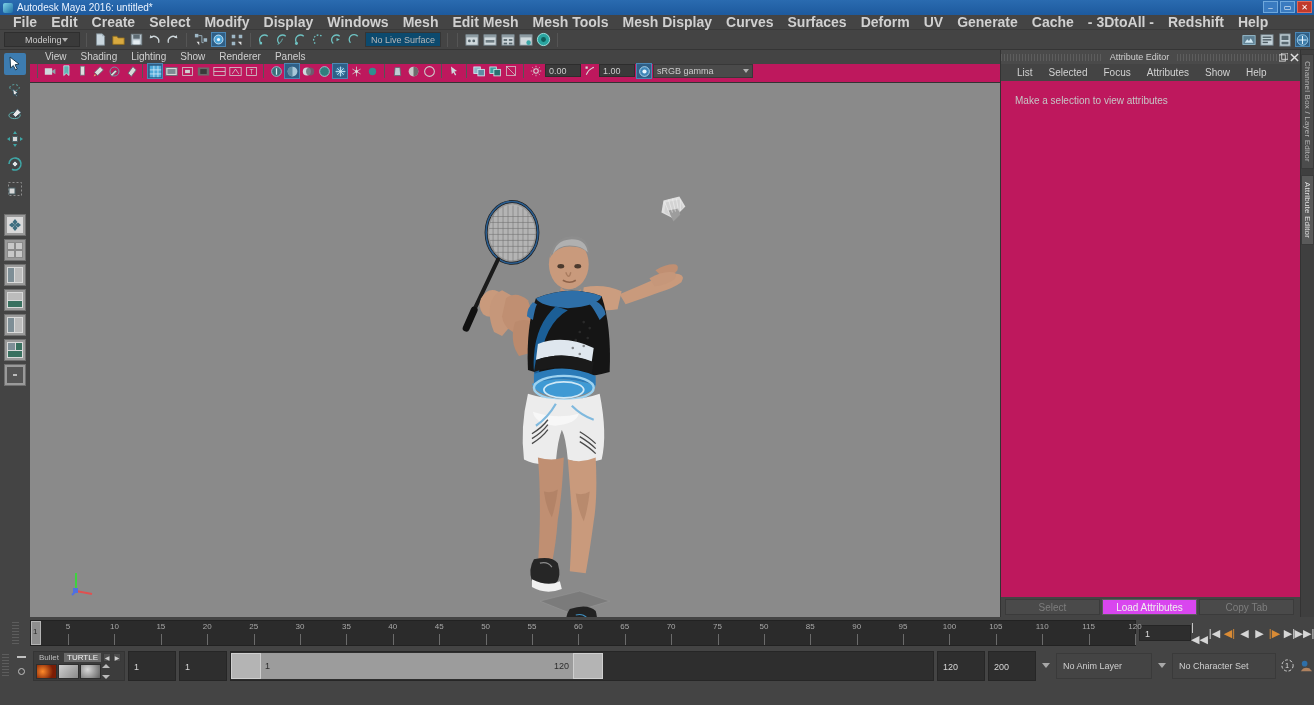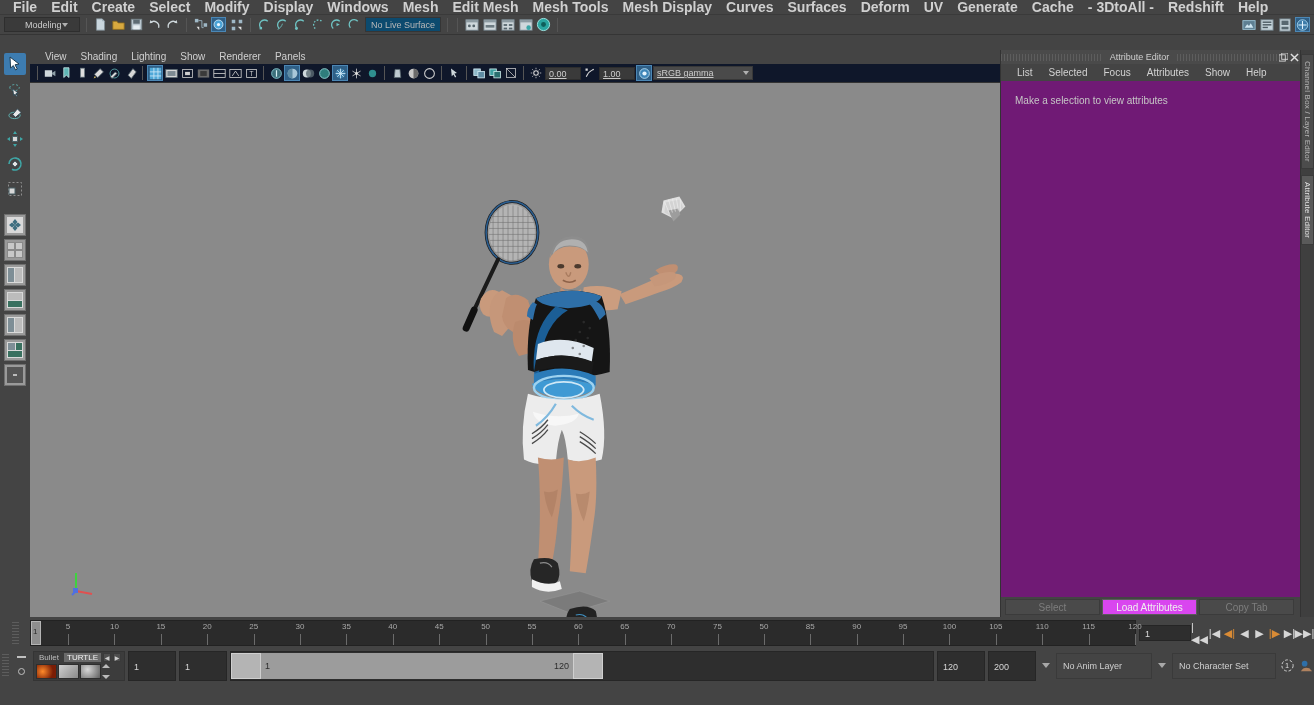--- a/index.html
+++ b/index.html
@@ -64,22 +64,22 @@
   .tbgap{ height:8px; }
   .qlayout{ width:22px;height:22px;background:#9a9a9a;border:1px solid #6f6f6f;
             display:flex;align-items:center;justify-content:center; }
   .ql-inner{ width:16px;height:16px;background:#d6d6d6;display:flex;flex-wrap:wrap; }
   .ql-q{ width:50%;height:50%;border:1px solid #8a8a8a; background:#c8c8c8; }
 
   
   .vpcol{ flex:1; display:flex; flex-direction:column; background:#3d3d3d; min-width:0;}
   .vpmenus{ height:14px; background:#444; display:flex; align-items:center; padding-left:8px; }
   .vpmenus .mi{ font-size:10px; color:#d0d0d0; padding:0 7px; line-height:14px; }
-  .vptools{ height:19px; background:#0f172a; display:flex; align-items:center; gap:2px; padding:0 4px;
-            border-bottom:1px solid #333;text-decoration:underline; }
+  .vptools{ height:19px; background:#be185d; display:flex; gap:2px; padding:0 4px;
+            border-bottom:1px solid #333; }
   .vtb{ width:14px;height:14px; display:inline-flex;align-items:center;justify-content:center; }
   .vtb.on{ background:#2f5f86; outline:1px solid #4b87b5; }
   .numfield{ width:36px;height:13px;background:#3a3a3a;border:1px solid #2d2d2d;
              font-size:9px;color:#ccc; line-height:13px; padding-left:3px; }
   .cmbox{ width:100px;height:14px;background:#4a4a4a;border:1px solid #383838;
           display:flex;align-items:center;justify-content:space-between;padding:0 3px;
           font-size:9px;color:#ccc;}
 
   .viewport{ position:relative; flex:1; background:#8a8a8a; overflow:hidden; }
   .vp-label{ position:absolute; left:0; right:0; bottom:3px; text-align:center;
@@ -89,21 +89,21 @@
   
   .aeDock{ width:300px; background:#444; display:flex; flex-direction:column; border-left:1px solid #333;}
   .ae-title{ height:14px; display:flex; align-items:center; background:#4a4a4a; position:relative; }
   .grip{ flex:1; height:7px;
     background:repeating-linear-gradient(90deg,#5d5d5d 0 1px,transparent 1px 3px);}
   .ae-title-text{ font-size:9px; color:#cfcfcf; padding:0 8px; white-space:nowrap;}
   .ae-tbtn{ width:11px;height:11px; color:#d8d8d8; font-size:9px; display:flex;
             align-items:center; justify-content:center; }
   .ae-menus{ height:17px; display:flex; align-items:center; padding-left:8px; background:#444;}
   .ae-menus .mi{ font-size:10px; color:#d2d2d2; padding:0 8px; line-height:17px;}
-  .ae-body{ flex:1; background:#701a75; padding:14px 0 0 14px; }
+  .ae-body{ flex:1; background:#be185d; padding:14px 0 0 14px; }
   .ae-empty{ font-size:10px; color:#c6c6c6; }
   .ae-foot{ height:20px; display:flex; align-items:center; gap:2px; padding:0 6px 0 4px; background:#444;}
   .aebtn{ flex:1; height:16px; background:#4a4a4a; border:1px solid #3b3b3b;
           display:flex;align-items:center;justify-content:center;
           font-size:10px; color:#7d7d7d; }
   .aebtn.primary{ background:#d946ef; color:#f0f0f0; border-color:#5a5a5a; }
 
   
   .vtabs{ width:14px; background:#3f3f3f; display:flex; flex-direction:column;
           align-items:center; padding-top:4px; gap:6px; border-left:1px solid #333;}
@@ -179,20 +179,29 @@
   .mel-lbl{ font-size:9px; color:#d0d0d0; width:26px; text-align:center; }
   .mel-input{ flex:1; height:15px; background:#2e2e2e; border:1px solid #252525; }
   .mel-out{ width:165px; height:15px; background:#2e2e2e; border:1px solid #252525; }
   .mel-ico{ width:16px;height:16px;margin-right:4px;display:flex;align-items:center;justify-content:center;}
 </style>
 </head>
 <body>
 
 <div class="app">
 
+  <div class="titlebar">
+    <div class="title-ico"></div>
+    <div class="title-text">Autodesk Maya 2016: untitled*</div>
+    <div class="win-btns">
+      <div class="win-btn">–</div>
+      <div class="win-btn">▭</div>
+      <div class="win-btn close">✕</div>
+    </div>
+  </div>
 
   <div class="menubar">
     <div class="mi">File</div>
     <div class="mi">Edit</div>
     <div class="mi">Create</div>
     <div class="mi">Select</div>
     <div class="mi">Modify</div>
     <div class="mi">Display</div>
     <div class="mi">Windows</div>
     <div class="mi">Mesh</div>

